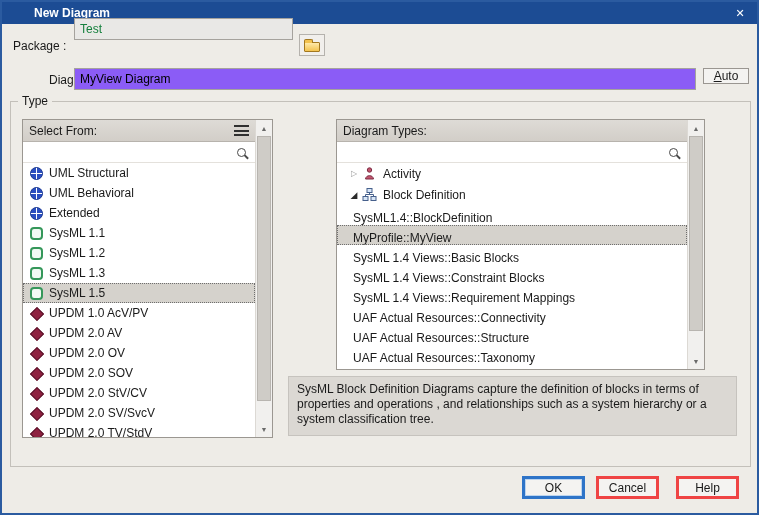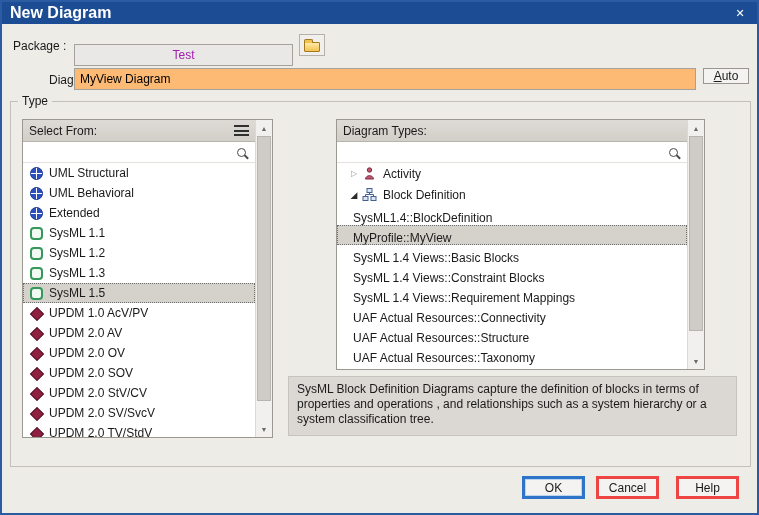--- a/index.html
+++ b/index.html
@@ -4,31 +4,31 @@
 <style>
   * { margin:0; padding:0; box-sizing:border-box; }
   html,body { width:759px; height:515px; background:#fff; }
   body { font-family:"Liberation Sans", sans-serif; font-size:12px; color:#1a1a1a; }
 
   .dialog { position:absolute; inset:0; background:#eeece7; border:2px solid #2b5ba0; }
 
   
   .titlebar { position:absolute; top:0; left:0; right:0; height:22px; background:#1c4c94; color:#fff;
               display:flex; align-items:center; padding:0 8px; }
-  .titlebar .title { font-weight:bold; font-size:16px; }
+  .titlebar .title { font-weight:bold; font-size:12px;margin-left:24px; }
   .close-btn { margin-left:auto; width:18px; height:16px; display:flex; align-items:center; justify-content:center;
                color:#fff; font-size:11px; cursor:default; }
 
   
   .form-label { position:absolute; font-size:12px;text-align:center; }
   .lbl-package { left:11px; top:37px; }
   .lbl-diagram { left:11px; top:71px;margin-left:36px; }
   .field { position:absolute; border:1px solid #a5a29d; font:12px "Liberation Sans",sans-serif; padding:0 5px; }
-  .field-package { left:72px; top:42px; width:219px; height:22px; background:#e9e8e6; color:#a21caf;text-align:center; }
-  .field-diagram { left:72px; top:66px; width:622px; height:22px; background:#fdba74; }
+  .field-package { left:72px; top:16px; width:219px; height:22px; background:#e9e8e6; color:#15803d; }
+  .field-diagram { left:72px; top:66px; width:622px; height:22px; background:#8b5cf6; }
   .folder-btn { position:absolute; left:297px; top:32px; width:26px; height:22px; background:#f1efec;
                 border:1px solid #b5b2ad; display:flex; align-items:center; justify-content:center; }
   .folder { position:relative; width:16px; height:10px; background:linear-gradient(#ffe9a8,#f3c34f);
             border:1px solid #a3781f; border-radius:1px; margin-top:3px; }
   .folder::before { content:""; position:absolute; top:-4px; left:-1px; width:7px; height:3px;
                     background:#f3c34f; border:1px solid #a3781f; border-bottom:none; border-radius:2px 2px 0 0; }
   .auto-btn { position:absolute; left:701px; top:66px; width:46px; height:16px; background:#f4f3f1;
               border:1px solid #9a9691; display:flex; align-items:center; justify-content:center; }
   .auto-btn .btn-label { display:block; }
   .auto-btn .btn-label::first-letter { text-decoration:underline; }

